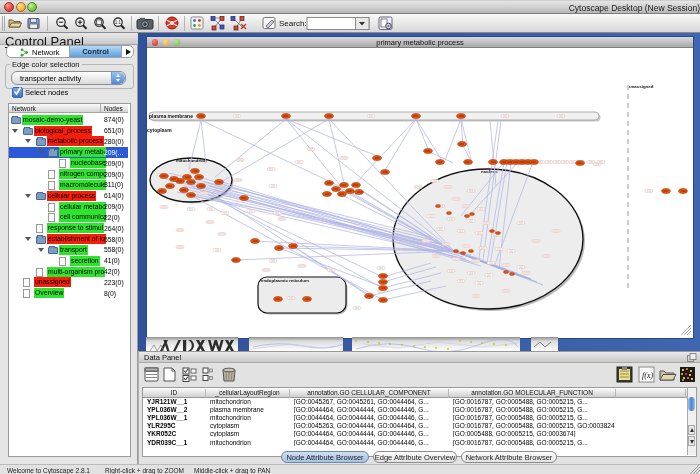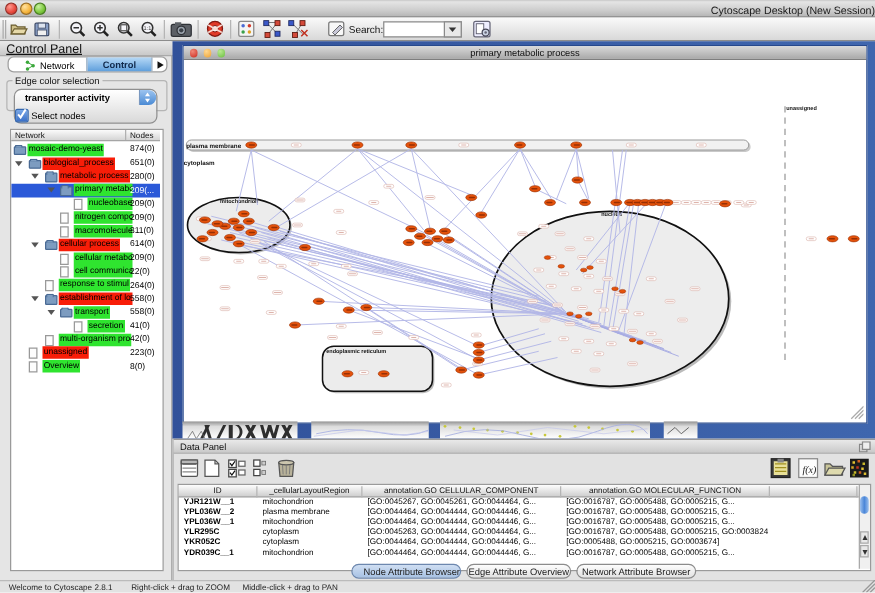--- a/index.html
+++ b/index.html
@@ -3,26 +3,26 @@
 <meta charset="utf-8">
 <style>
   html,body{margin:0;padding:0;}
   body{width:700px;height:474px;overflow:hidden;font-family:"Liberation Sans",sans-serif;position:relative;background:#e5e5e5;}
   .abs{position:absolute;}
   #titlebar{left:0;top:0;width:700px;height:14px;background:linear-gradient(#e6e6e6,#cdcdcd 60%,#b6b6b6);border-top:1px solid #cfcfcf;border-bottom:1px solid #7d7d7d;box-sizing:border-box;}
   #titletext{left:0;top:2.5px;width:700px;text-align:right;font-size:8.5px;color:#1a1a1a;}
   .tl{width:8px;height:8px;border-radius:50%;top:1.8px;}
   #toolbar{left:0;top:14px;width:700px;height:19px;background:linear-gradient(#fafafa,#d8d8d8);border-bottom:1px solid #8c8c8c;box-sizing:border-box;}
   #cpanel{left:0;top:33px;width:138px;height:431px;background:#e5e5e5;border-right:1px solid #9a9a9a;box-sizing:border-box;}
-  #cptitle{left:0;top:0;width:158px;height:11px;background:linear-gradient(#e9e9e9,#c9c9c9);border-bottom:1px solid #aaa;font-size:10px;color:#111;text-decoration:underline;}
+  #cptitle{left:0;top:0;width:158px;height:11px;background:linear-gradient(#e9e9e9,#c9c9c9);border-bottom:1px solid #aaa;font-size:13px;color:#111;text-decoration:underline;}
   .ptext{padding-left:5px;padding-top:1px;}
   #tabs{left:6px;top:12px;width:126px;height:11px;background:#fff;border:1px solid #9f9f9f;border-radius:5px;font-size:7.5px;}
   #mosaictab{left:62px;top:0;width:51px;height:11px;background:linear-gradient(#b5d8f6,#5f9fdc);border-left:1px solid #8fa8c0;border-right:1px solid #8fa8c0;text-align:center;font-weight:bold;color:#10284a;line-height:11px;}
   #groupbox{left:5px;top:31px;width:127px;height:23px;border:1px solid #b5b5b5;border-radius:3px;}
-  #combo{left:11px;top:38px;width:115px;height:28px;border:1px solid #8f8f8f;border-radius:6px;background:linear-gradient(#ffffff,#d9d9d9);font-size:7.5px;overflow:hidden;box-sizing:border-box;font-weight:bold;}
+  #combo{left:11px;top:38px;width:115px;height:14px;border:1px solid #8f8f8f;border-radius:6px;background:linear-gradient(#ffffff,#d9d9d9);font-size:7.5px;overflow:hidden;box-sizing:border-box;}
   #treebox{left:8px;top:70px;width:121px;height:352px;background:#fff;border:1px solid #9a9a9a;}
   #treehead{left:0;top:0;width:119px;height:8px;background:linear-gradient(#fbfbfb,#d5d5d5);border-bottom:1px solid #a5a5a5;font-size:6.5px;color:#111;}
   .trow{position:absolute;left:0;width:119px;height:11px;font-size:6.8px;white-space:nowrap;}
   .lab{position:absolute;display:inline-block;padding:0 1px;line-height:10px;height:10px;top:0.5px;overflow:hidden;color:#000;}
   .g{background:#2fe42f;}
   .r{background:#f81d08;}
   .num{position:absolute;left:95px;top:0;line-height:11px;color:#000;font-size:6.8px;}
   .folder{position:absolute;width:8px;height:5.5px;background:#7d9cc0;border:1px solid #4a6a94;border-radius:1px;top:2.5px;}
   .folder:before{content:"";position:absolute;left:0;top:-2px;width:4px;height:1.5px;background:#7d9cc0;border:1px solid #4a6a94;border-bottom:none;border-radius:1px 1px 0 0;}
   .doc{position:absolute;width:5px;height:7px;background:#fdfdfd;border:1px solid #999;top:1.5px;}
@@ -805,21 +805,21 @@
       <span style="position:absolute;left:151px;top:50.5px;width:154px;font-size:6.5px;font-weight:normal;color:#000;overflow:hidden;white-space:nowrap;display:inline-block;">[GO:0044464, GO:0044444, GO:0044446, G...</span>
       <span style="position:absolute;left:310px;top:50.5px;width:162px;font-size:6.5px;font-weight:normal;color:#000;overflow:hidden;white-space:nowrap;display:inline-block;">[GO:0016787, GO:0005488, GO:0005215, G...</span>
       <span style="position:absolute;left:477px;top:50.5px;width:65px;font-size:6.5px;font-weight:normal;color:#000;overflow:hidden;white-space:nowrap;display:inline-block;"></span>
       <div style="position:absolute;right:0;top:0;width:9px;height:67px;background:#f0f0f0;border-left:1px solid #aaa;box-sizing:border-box;"></div>
       <div style="position:absolute;right:1px;top:9px;width:7px;height:14px;border-radius:4px;background:linear-gradient(90deg,#9cc0ee,#4a86d8,#9cc0ee);"></div>
       <div style="position:absolute;right:1px;top:37px;width:7px;height:10px;background:#e8e8e8;border:1px solid #aaa;box-sizing:border-box;"></div>
       <div style="position:absolute;right:1px;top:48px;width:7px;height:10px;background:#e8e8e8;border:1px solid #aaa;box-sizing:border-box;"></div>
       <div style="position:absolute;right:2.5px;top:40px;width:0;height:0;border-left:2.5px solid transparent;border-right:2.5px solid transparent;border-bottom:4px solid #333;"></div>
       <div style="position:absolute;right:2.5px;top:52px;width:0;height:0;border-left:2.5px solid transparent;border-right:2.5px solid transparent;border-top:4px solid #333;"></div>
     </div>
-  <div class="abs tabbtn" style="left:142px;top:100px;width:88px;background:linear-gradient(#cfdef2,#a8c2e4);border-color:#6d87ae;text-align:right;">Node Attribute Browser</div>
+  <div class="abs tabbtn" style="left:142px;top:100px;width:88px;background:linear-gradient(#cfdef2,#a8c2e4);border-color:#6d87ae;">Node Attribute Browser</div>
   <div class="abs tabbtn" style="left:234px;top:100px;width:84px;">Edge Attribute Overview</div>
   <div class="abs tabbtn" style="left:322px;top:100px;width:96px;">Network Attribute Browser</div>
 </div>
 <div class="abs" id="statusbar">
   <span class="st" style="left:7px;">Welcome to Cytoscape 2.8.1</span>
   <span class="st" style="left:105px;">Right-click + drag to ZOOM</span>
   <span class="st" style="left:194px;">Middle-click + drag to PAN</span>
   <svg width="12" height="10" style="position:absolute;right:0;bottom:0;">
       <g stroke="#999" stroke-width="1">
         <line x1="2" y1="10" x2="12" y2="0"></line>

